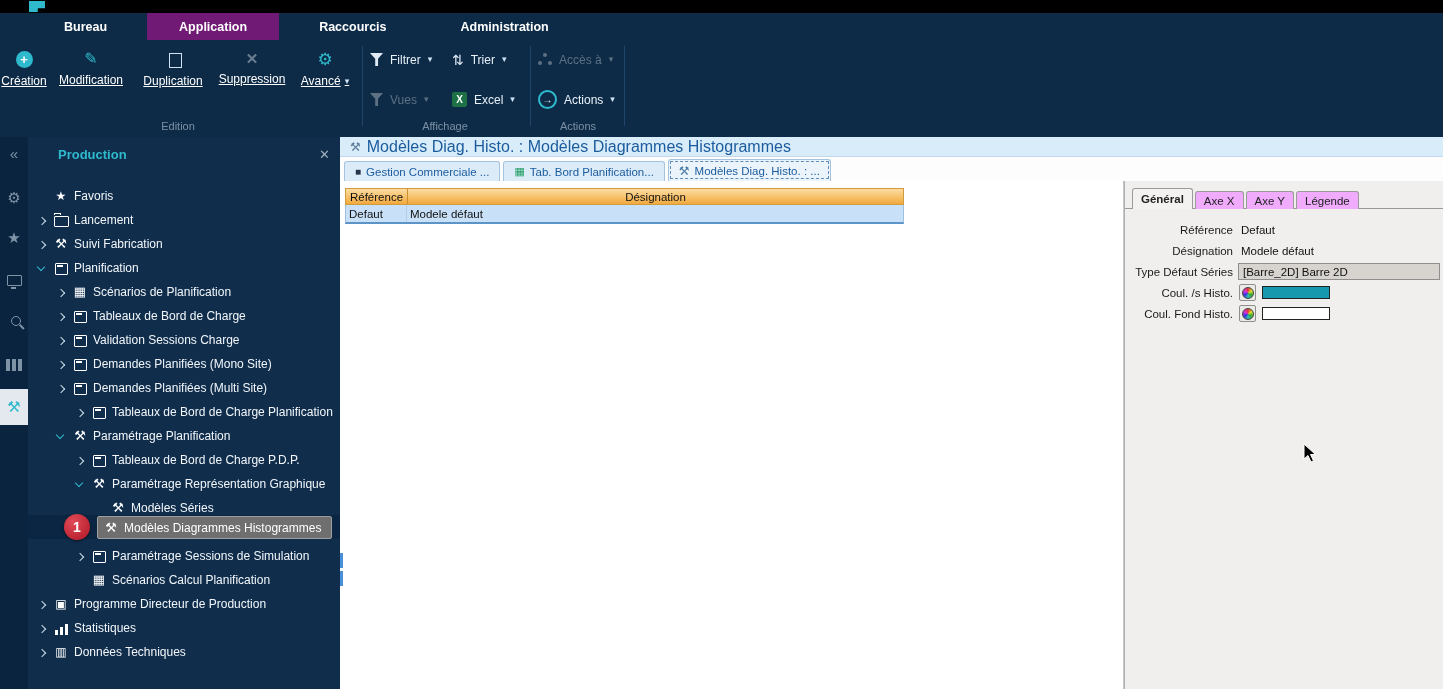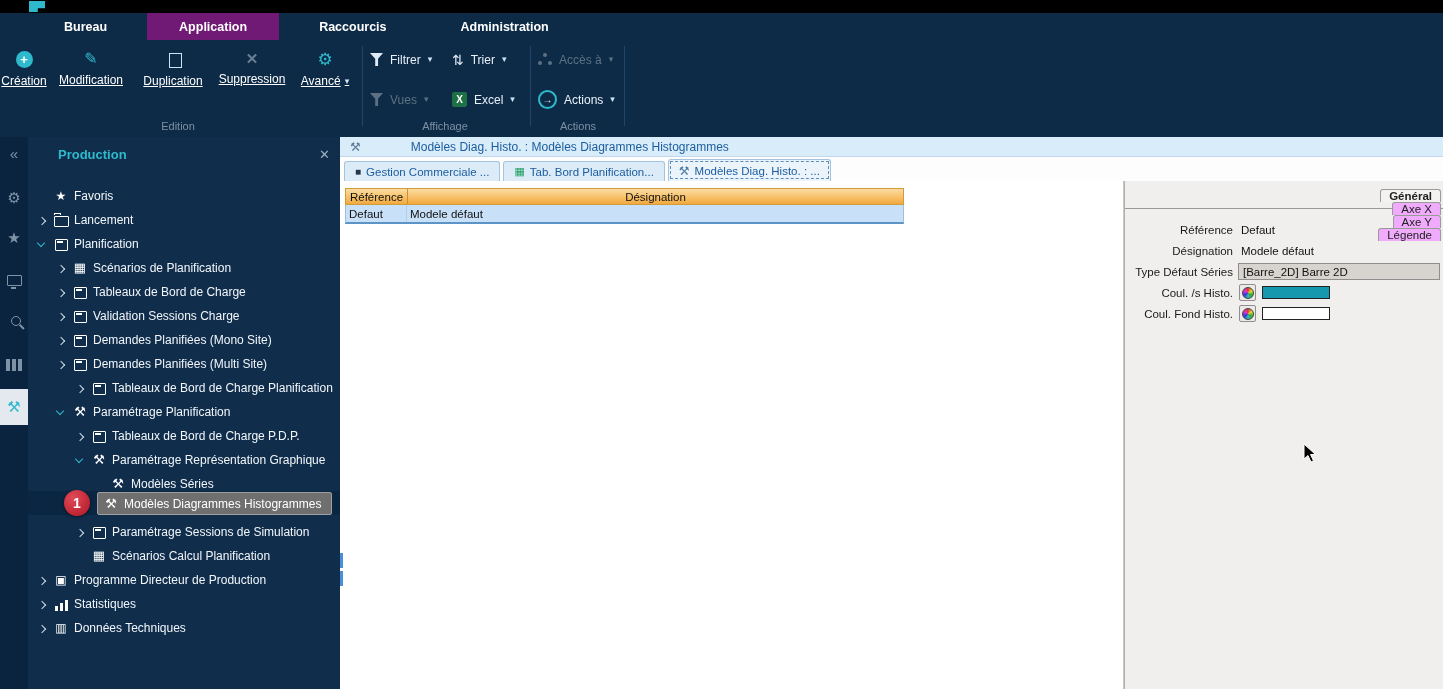--- a/index.html
+++ b/index.html
@@ -98,21 +98,21 @@
   .badge{position:absolute;left:36px;top:-1px;width:26px;height:26px;border-radius:50%;
          background:radial-gradient(circle at 35% 30%,#e04a57,#b01523);color:#fff;font-size:14px;
          font-weight:bold;display:flex;align-items:center;justify-content:center;z-index:3;
          box-shadow:0 1px 3px rgba(0,0,0,.55);}
 
   
   .main{position:absolute;left:340px;top:137px;right:0;bottom:0;background:#fff;}
   .viewbar{position:absolute;left:0;top:0;right:0;height:20px;background:#d9ecf9;display:flex;
            align-items:center;gap:6px;padding-left:10px;border-bottom:1px solid #c2d8ea;box-sizing:border-box;}
   .vb-icon{color:#5a7a96;font-size:12px;line-height:1;}
-  .view-title{color:#1b5c9e;font-size:12px;margin-left:44px;}
+  .view-title{color:#1b5c9e;font-size:16px;}
   .doctabs{position:absolute;left:0;top:20px;right:0;height:24px;background:#fdfdfd;display:flex;
            align-items:flex-end;gap:3px;padding-left:4px;}
   .dtab{height:20px;display:flex;align-items:center;gap:5px;padding:0 10px;background:#dcebf8;
         border:1px solid #a6c3dd;border-bottom:none;border-radius:3px 3px 0 0;color:#1b5c9e;
         font-size:11.5px;white-space:nowrap;box-sizing:border-box;}
   .dtab.active{background:#ecf4fb;height:22px;outline:1px dashed #5b8cba;outline-offset:-3px;}
   .dt-cube{color:#25364a;font-size:10px;line-height:1;}
   .dt-chart{color:#1f9e63;font-size:11px;line-height:1;}
   .dt-wrench{color:#4a7ba6;font-size:12px;line-height:1;}
 
@@ -125,21 +125,21 @@
   .th.c2{flex:1;}
   .trow2{display:flex;height:17px;background:#c9e1f8;border:1px solid #9dc0de;border-top:none;
          border-bottom:2px solid #5d94c8;box-sizing:content-box;}
   .td{display:flex;align-items:center;font-size:11.5px;color:#111;padding-left:3px;box-sizing:border-box;}
   .td.c1{width:61px;border-right:1px solid #b3cfe8;}
   .td.c2{flex:1;}
   .grip{position:absolute;left:0;top:372px;width:3px;height:15px;background:#4a90d9;box-shadow:0 18px 0 #4a90d9;}
 
   
   .props{position:absolute;right:0;top:0;width:319px;bottom:0;background:#f1efee;border-left:1px solid #b0b0b0;box-sizing:border-box;}
-  .ptabs{display:flex;align-items:flex-end;padding:7px 0 0 7px;height:20px;border-bottom:1px solid #9a9a9a;flex-direction:column;}
+  .ptabs{display:flex;align-items:flex-end;padding:7px 0 0 7px;height:20px;border-bottom:1px solid #9a9a9a;}
   .ptab{height:18px;display:flex;align-items:center;padding:0 8px;font-size:11.5px;background:#f0abfc;
         border:1px solid #9a9a9a;border-bottom:none;border-radius:3px 3px 0 0;margin-right:2px;color:#222;
         position:relative;top:1px;box-sizing:border-box;white-space:nowrap;}
   .ptab.active{background:#f4f2f0;font-weight:bold;height:21px;z-index:2;}
   .pform{padding-top:10px;}
   .prow{display:flex;align-items:center;height:21px;}
   .plabel{width:108px;text-align:right;font-size:11.5px;color:#1a1a1a;flex:0 0 108px;white-space:nowrap;}
   .pvalue{margin-left:8px;font-size:11.5px;color:#111;}
   .pfield{margin-left:5px;flex:1;margin-right:3px;background:#d7d4cf;border:1px solid #8f8f8f;height:15px;
           display:flex;align-items:center;padding:0 4px;font-size:11.5px;color:#111;}
@@ -273,20 +273,25 @@
         <span>Favoris</span>
       </div>
       <div class="trow lv0">
         <span class="chev right"></span>
         <span class="ticon">
             <span class="g-folder"></span>
           </span>
         <span>Lancement</span>
       </div>
       <div class="trow lv0">
+        <span class="chev right"></span>
+        <span class="ticon g-wrench"></span>
+        <span>Suivi Fabrication</span>
+      </div>
+      <div class="trow lv0">
         <span class="chev down"></span>
         <span class="ticon">
             <span class="g-cal"></span>
           </span>
         <span>Planification</span>
       </div>
       <div class="trow lv1">
         <span class="chev right"></span>
         <span class="ticon g-grid"></span>
         <span>Scénarios de Planification</span>

